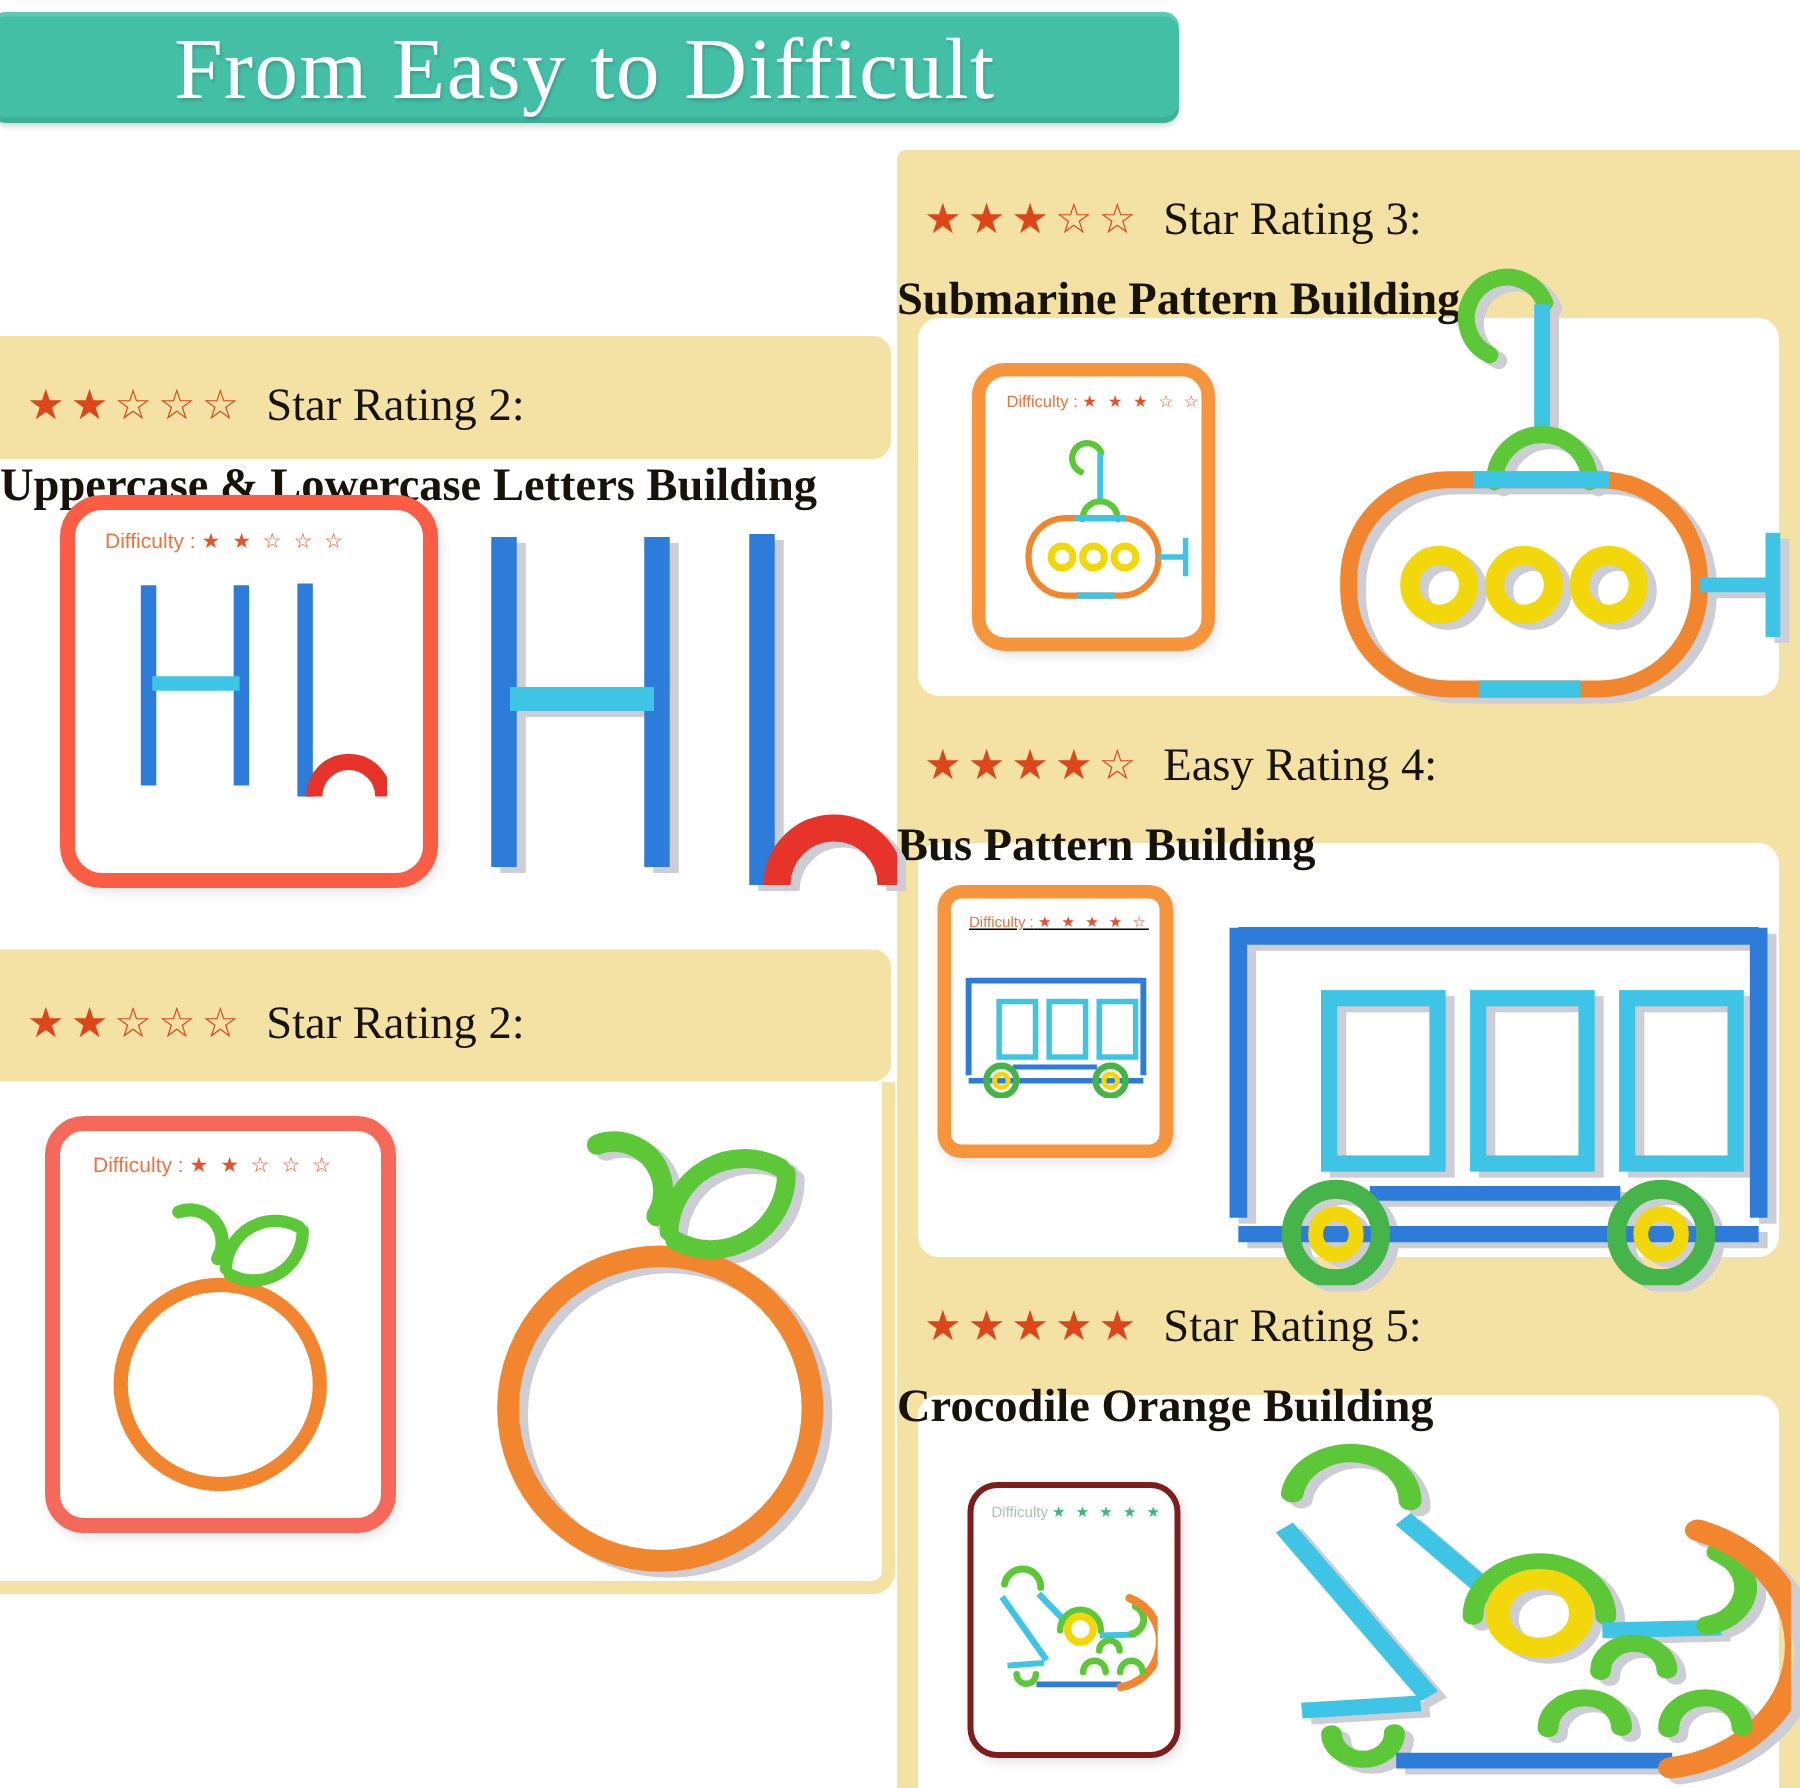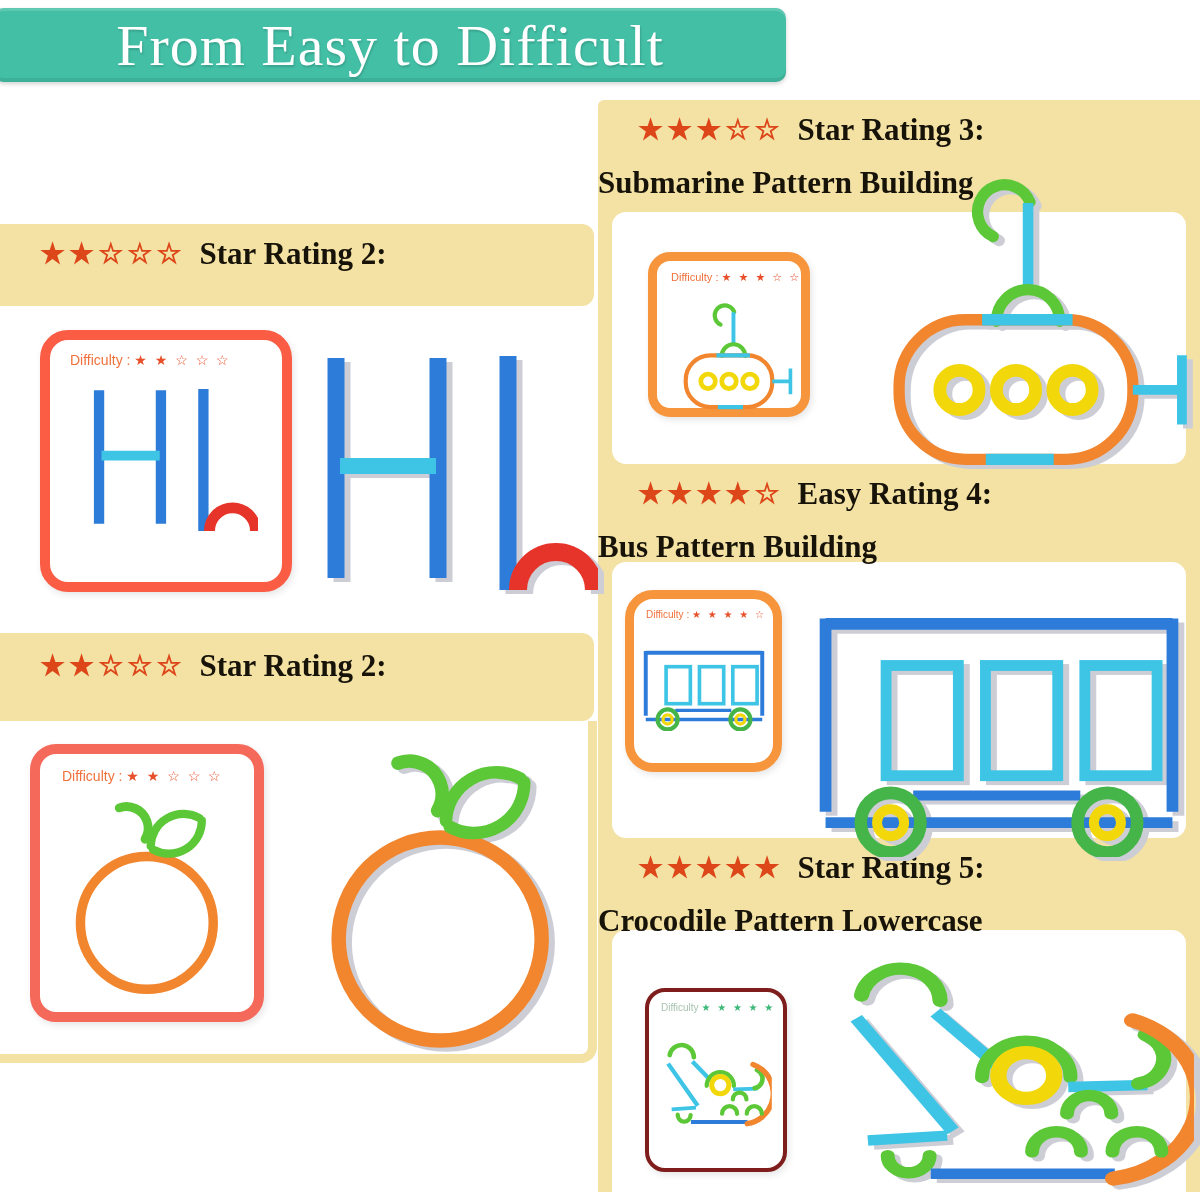--- a/index.html
+++ b/index.html
@@ -30,41 +30,41 @@
   .left-banner{position:absolute;left:0;background:#F3E2A4;border-radius:0 12px 12px 0;}
   .lb-letters{top:224px;width:594px;height:82px;}
   .lb-orange{top:633px;width:594px;height:88px;}
   .left-panel-frame{
     position:absolute;left:0;top:721px;width:597px;height:342px;background:#fff;
     border-right:9px solid #F3E2A4;border-bottom:9px solid #F3E2A4;border-radius:0 0 16px 0;
   }
 
   
   .bnr{position:absolute;color:#171309;}
-  .bnr .l1{font-weight:bold;font-size:31px;padding-left:40px;margin-top:8px;white-space:nowrap;}
+  .bnr .l1{font-weight:normal;font-size:31px;padding-left:18px;margin-top:24px;white-space:nowrap;}
   .bnr .l1 .b-stars{color:#DD4619;font-size:28px;letter-spacing:4px;margin-right:14px;vertical-align:1px;}
   .bnr .l2{font-weight:bold;font-size:31px;text-align:left;margin-top:17px;white-space:nowrap;}
   .bnr-sub {left:598px;top:104px;width:602px;}
   .bnr-bus {left:598px;top:468px;width:602px;}
   .bnr-croc{left:598px;top:842px;width:602px;}
   .bnr-letters{left:0;top:228px;width:594px;}
   .bnr-orange{left:0;top:640px;width:594px;}
 
   
   .card{position:absolute;background:#fff;box-shadow:2px 3px 7px rgba(0,0,0,.10);}
   .card .diff{font-family:"Liberation Sans",sans-serif;white-space:nowrap;}
   .card .diff .dl{color:#F0713C;}
   .card .diff .ds{color:#E8502C;letter-spacing:2px;}
   .card-letters{left:40px;top:330px;width:252px;height:262px;border:10px solid #FB5C44;border-radius:28px;}
   .card-letters .diff{font-size:14px;margin:12px 0 0 20px;}
   .card-orange{left:30px;top:744px;width:234px;height:278px;border:10px solid #F4695A;border-radius:26px;}
   .card-orange .diff{font-size:14px;margin:14px 0 0 22px;}
-  .card-sub{left:648px;top:252px;width:162px;height:165px;border:9px solid #F6953B;border-radius:22px;}
+  .card-sub{left:648px;top:242px;width:162px;height:192px;border:9px solid #F6953B;border-radius:22px;}
   .card-sub .diff{font-size:11px;margin:10px 0 0 14px;}
-  .card-bus{left:625px;top:590px;width:157px;height:182px;border:9px solid #F6953B;border-radius:28px;}
+  .card-bus{left:625px;top:590px;width:157px;height:182px;border:9px solid #F6953B;border-radius:16px;text-decoration:underline;}
   .card-bus .diff{font-size:10px;margin:10px 0 0 12px;}
   .card-croc{left:645px;top:988px;width:142px;height:184px;border:4px solid #7f1d1d;border-radius:20px;}
   .card-croc .diff{font-size:10px;margin:10px 0 0 12px;}
   .card-croc .diff .dl{color:#A9C3B1;}
   .card-croc .diff .ds{color:#3CB878;}
   .card svg{display:block;}
 
   
   svg .stk{fill:none;stroke-linecap:butt;}
   svg .rc{stroke-linecap:round;}
@@ -154,20 +154,21 @@
 <div class="left-panel-frame" data-name="panel-orange"></div>
 
 <div class="teal-banner" data-name="page-title-banner">
   <div class="t" data-name="page-title">From Easy to Difficult</div>
 </div>
 
 <div class="bnr bnr-letters" data-name="section-banner-letters">
   <div class="l1" data-name="banner-line1">
     <span class="b-stars" data-name="star-rating-icons">★★☆☆☆</span><span data-name="rating-label">Star Rating 2:</span>
   </div>
+  <div class="l2" data-name="section-name">Uppercase &amp; Lowercase Letters Building</div>
 </div>
 
 <div class="bnr bnr-sub" data-name="section-banner-submarine">
   <div class="l1" data-name="banner-line1">
     <span class="b-stars" data-name="star-rating-icons">★★★☆☆</span><span data-name="rating-label">Star Rating 3:</span>
   </div>
   <div class="l2" data-name="section-name">Submarine Pattern Building</div>
 </div>
 
 <div class="bnr bnr-orange" data-name="section-banner-orange">
@@ -180,21 +181,21 @@
   <div class="l1" data-name="banner-line1">
     <span class="b-stars" data-name="star-rating-icons">★★★★☆</span><span data-name="rating-label">Easy Rating 4:</span>
   </div>
   <div class="l2" data-name="section-name">Bus Pattern Building</div>
 </div>
 
 <div class="bnr bnr-croc" data-name="section-banner-crocodile">
   <div class="l1" data-name="banner-line1">
     <span class="b-stars" data-name="star-rating-icons">★★★★★</span><span data-name="rating-label">Star Rating 5:</span>
   </div>
-  <div class="l2" data-name="section-name">Crocodile Pattern Lowercase</div>
+  <div class="l2" data-name="section-name">Crocodile Orange Building</div>
 </div>
 
 <div class="card card-letters" data-name="pattern-card-letters">
   <div class="diff" data-name="difficulty-row">
     <span class="dl" data-name="difficulty-label">Difficulty :</span>
     <span class="ds" data-name="difficulty-star-icons">★ ★ ☆ ☆ ☆</span>
   </div>
   <svg width="182" height="170" viewBox="0 0 300 280" style="margin:10px 0 0 26px" data-name="letters-card-drawing">
       <use href="#sym-letters"></use>
     </svg>

